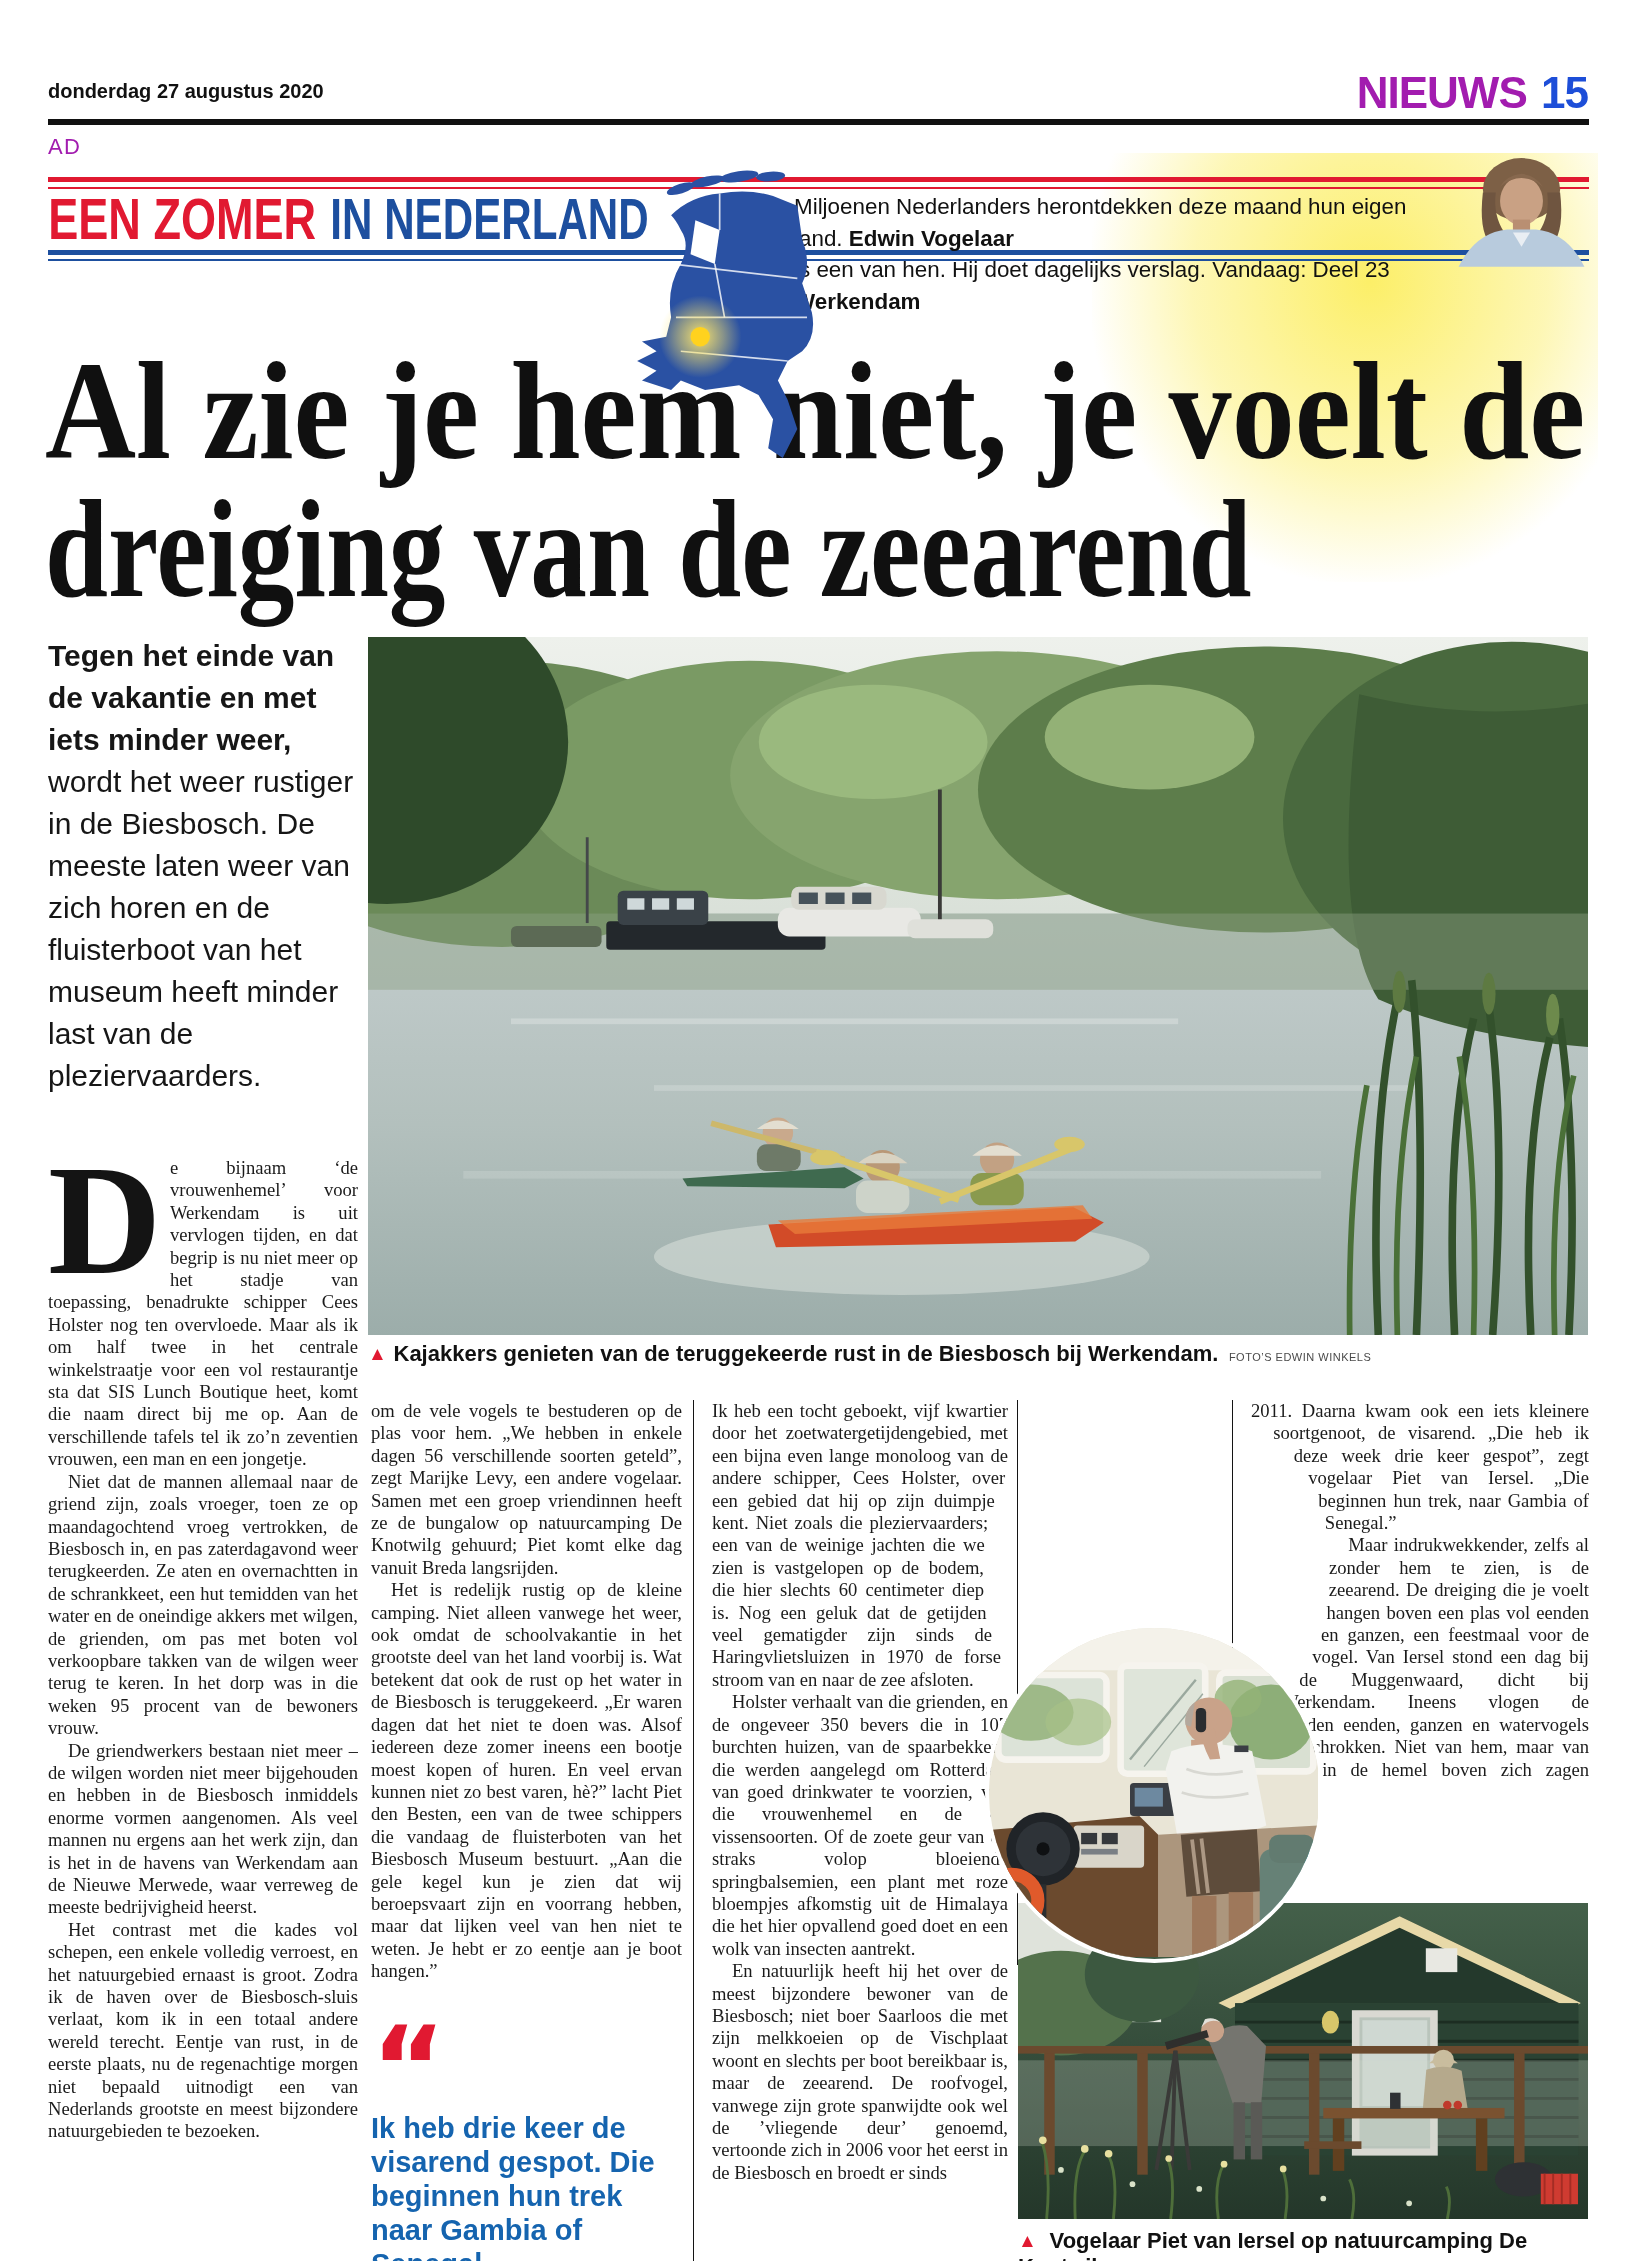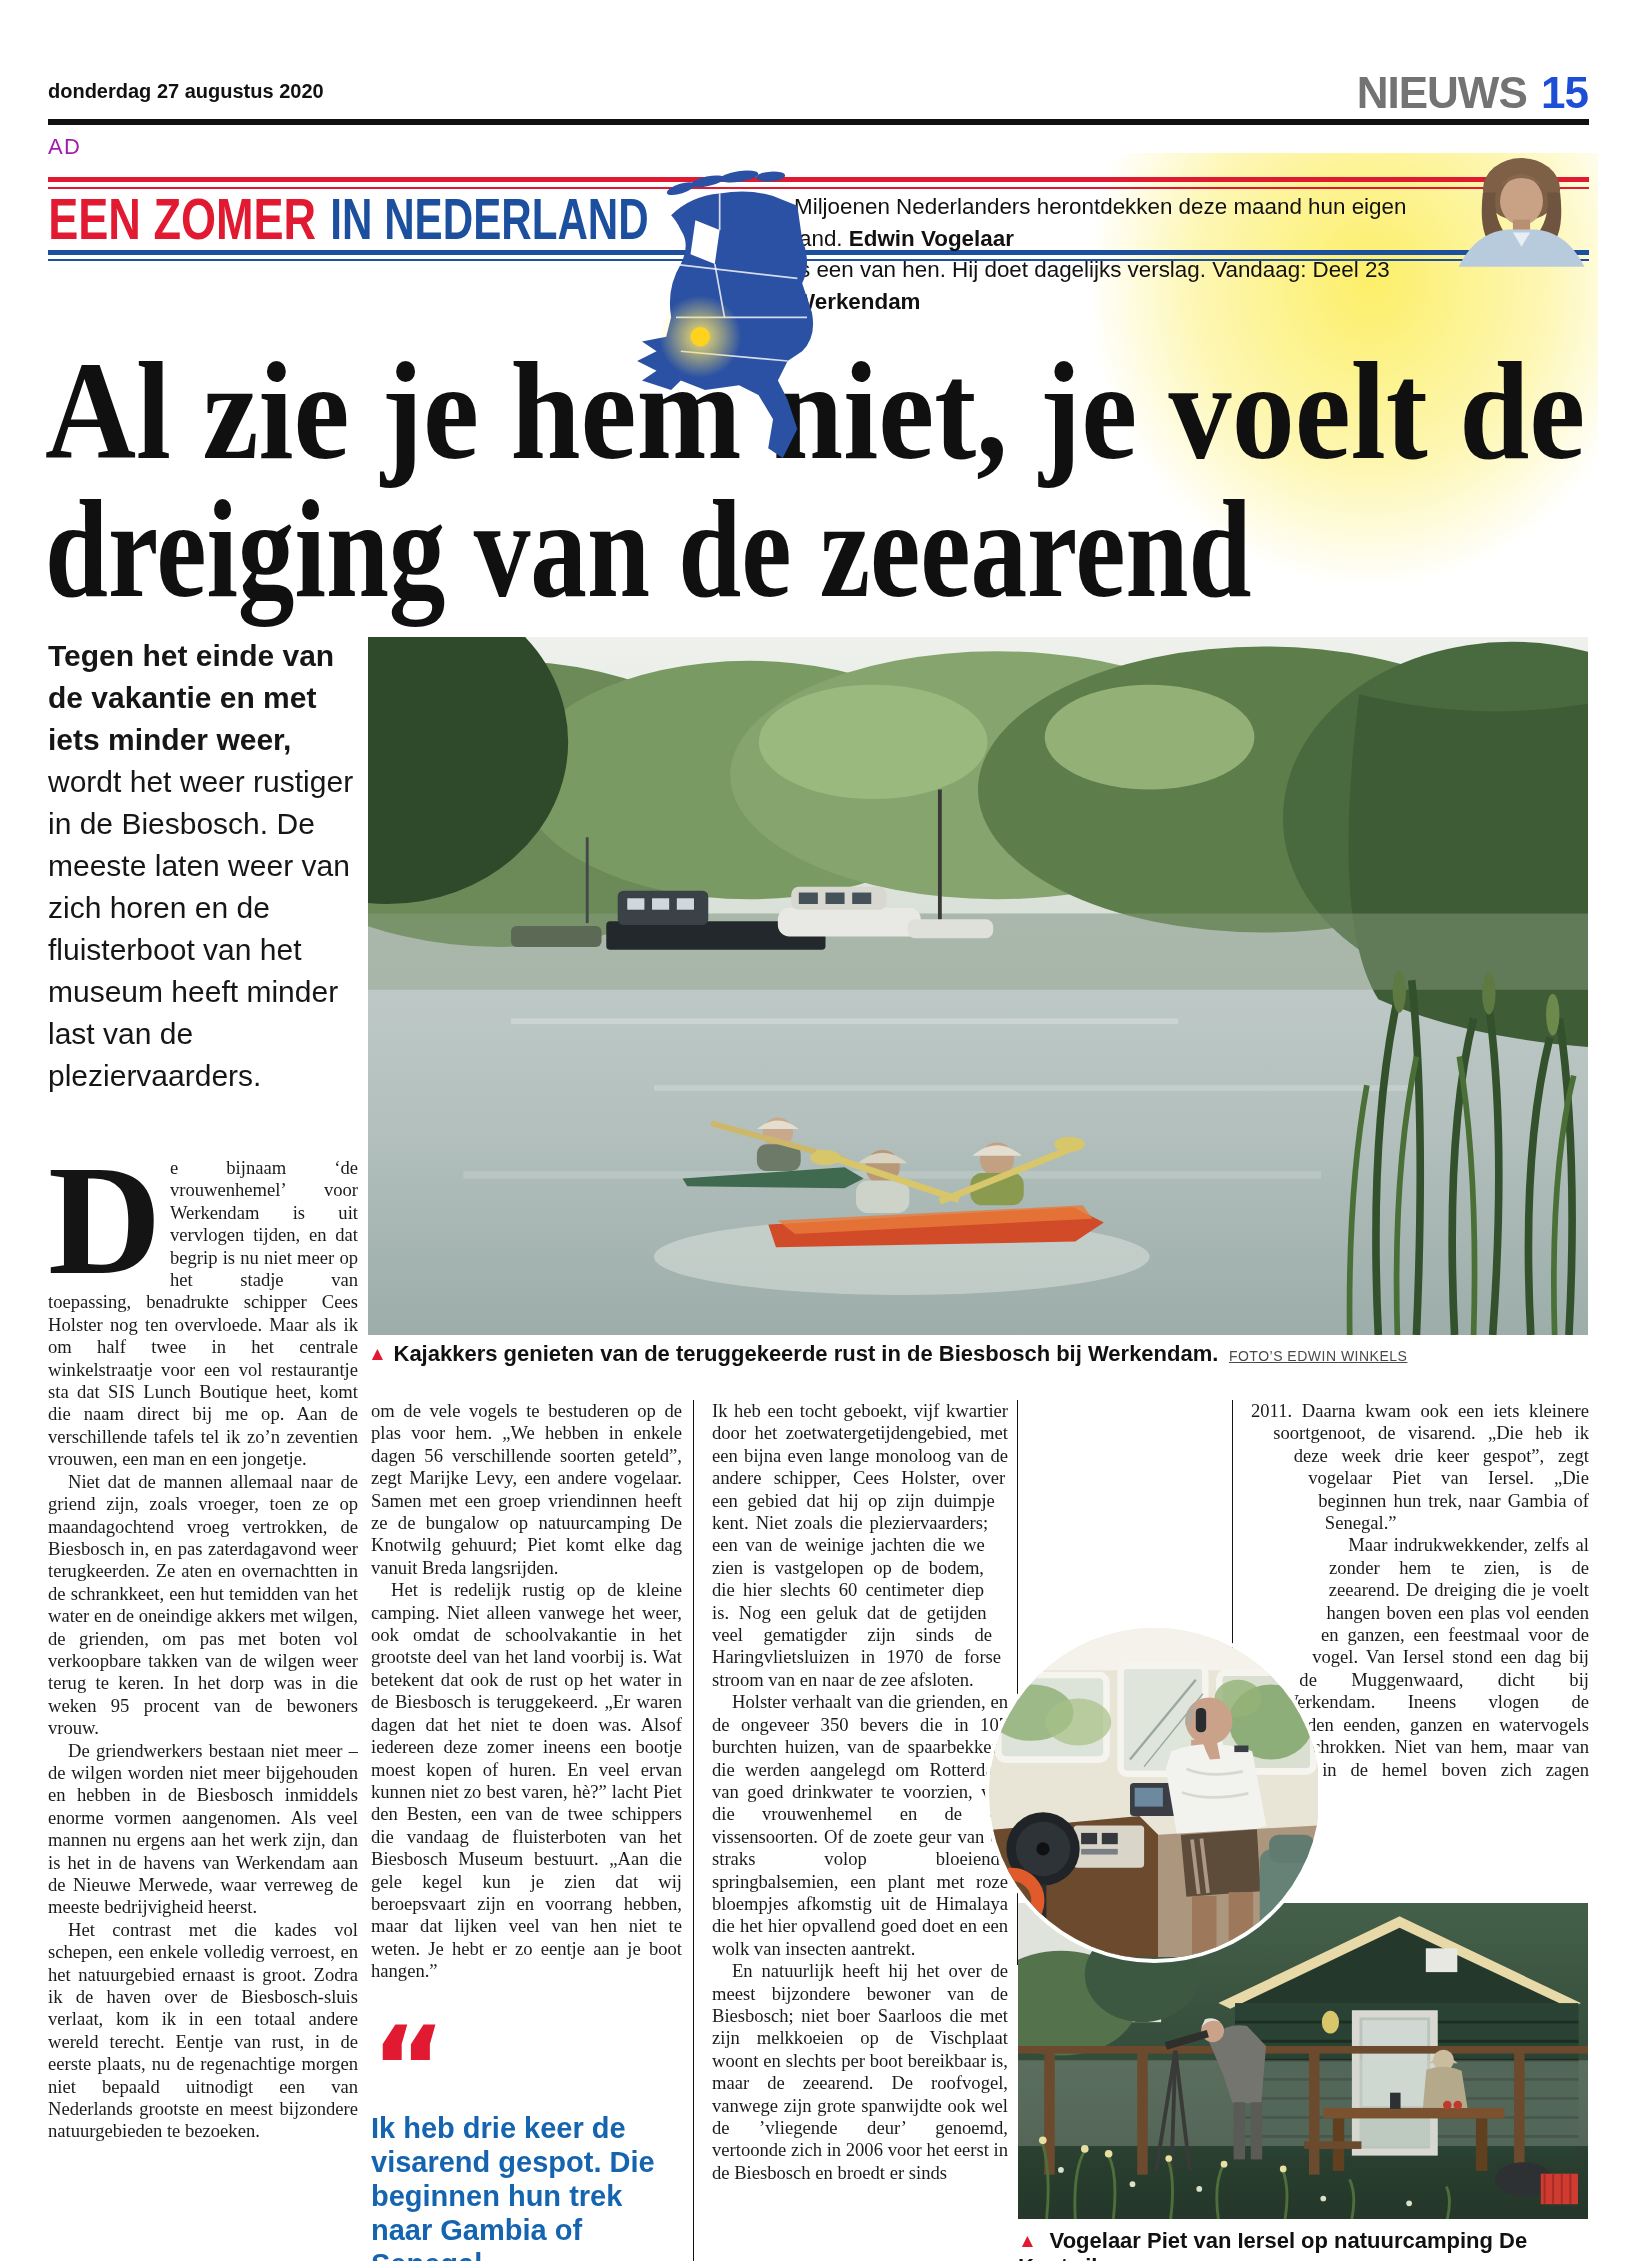--- a/index.html
+++ b/index.html
@@ -2,21 +2,21 @@
 <html style="font-size:7.6px"><head>
 <meta charset="utf-8">
 <style>
   html,body{margin:0;padding:0;background:#e9e9e9;}
   #page{position:relative;width:1626px;height:2261px;background:#ffffff;overflow:hidden;
         font-family:"Liberation Sans","DejaVu Sans",sans-serif;color:#1c1c1c;}
   .abs{position:absolute;}
   
   .date{left:48px;top:80px;font-size:20px;font-weight:bold;letter-spacing:0px;color:#111;}
   .hdr-right{right:38px;top:68px;font-size:44px;font-weight:bold;letter-spacing:-1px;}
-  .hdr-right .sec{color:#737373;}
+  .hdr-right .sec{color:#a21caf;}
   .hdr-right .num{color:#1d4ed8;margin-left:14.3px;margin-top:30px;}
   .hdr-rule{left:48px;top:119px;width:1541px;height:5.7px;background:#111;}
   .brand{left:48px;top:134px;font-size:22px;color:#a21caf;letter-spacing:1.4px;}
   
   .glow{left:1092px;top:153px;width:506px;height:429px;
         background:radial-gradient(ellipse at 55% 30%, rgba(252,238,96,.95) 0%, rgba(252,240,120,.55) 45%, rgba(252,240,120,0) 72%);}
   .rule{left:48px;width:1541px;}
   .red-thick{top:177px;height:5.2px;background:#e11931;}
   .red-thin{top:187px;height:2.4px;background:#e11931;}
   .blue-thick{top:250px;height:5.2px;background:#1d4f9f;}
@@ -31,21 +31,21 @@
   .intro .ib{font-weight:bold;}
   
   .main-photo{left:368px;top:637px;width:1220px;height:698px;}
   .circle-photo{left:985px;top:1624px;width:339px;height:339px;border-radius:50%;
                 border:4.8px solid #fff;box-sizing:border-box;overflow:hidden;z-index:6;}
   .bottom-photo{left:1018px;top:1903px;width:570px;height:316px;z-index:5;}
   
   .cap{font-size:22px;font-weight:bold;color:#111;}
   .main-cap{left:368px;top:1341px;width:1221px;}
   .tri{color:#e11931;font-size:19px;vertical-align:1.4px;margin-right:6.7px;}
-  .credit{font-weight:normal;font-size:14px;color:#4a4a4a;margin-left:10.5px;letter-spacing:0.5px;text-decoration:underline;}
+  .credit{font-weight:normal;font-size:11px;color:#4a4a4a;margin-left:10.5px;letter-spacing:0.5px;}
   .side-cap{left:1036px;top:1405px;width:191px;font-size:22.4px;line-height:30px;font-weight:bold;z-index:7;}
   .bottom-cap{left:1018px;top:2228px;width:570px;z-index:7;}
   
   .bodycol{font-family:"Liberation Serif","DejaVu Serif",serif;font-size:18.6px;line-height:22.4px;
            text-align:justify;color:#1b1b1b;overflow:hidden;}
   .bodycol .para{margin:0;}
   .bodycol .para + .para{text-indent:20px;}
   .col1{left:48px;top:1157px;width:310px;height:1105px;}
   .col2{left:371px;top:1400px;width:311px;height:634px;}
   .col3{left:712px;top:1400px;width:296px;height:861px;}

